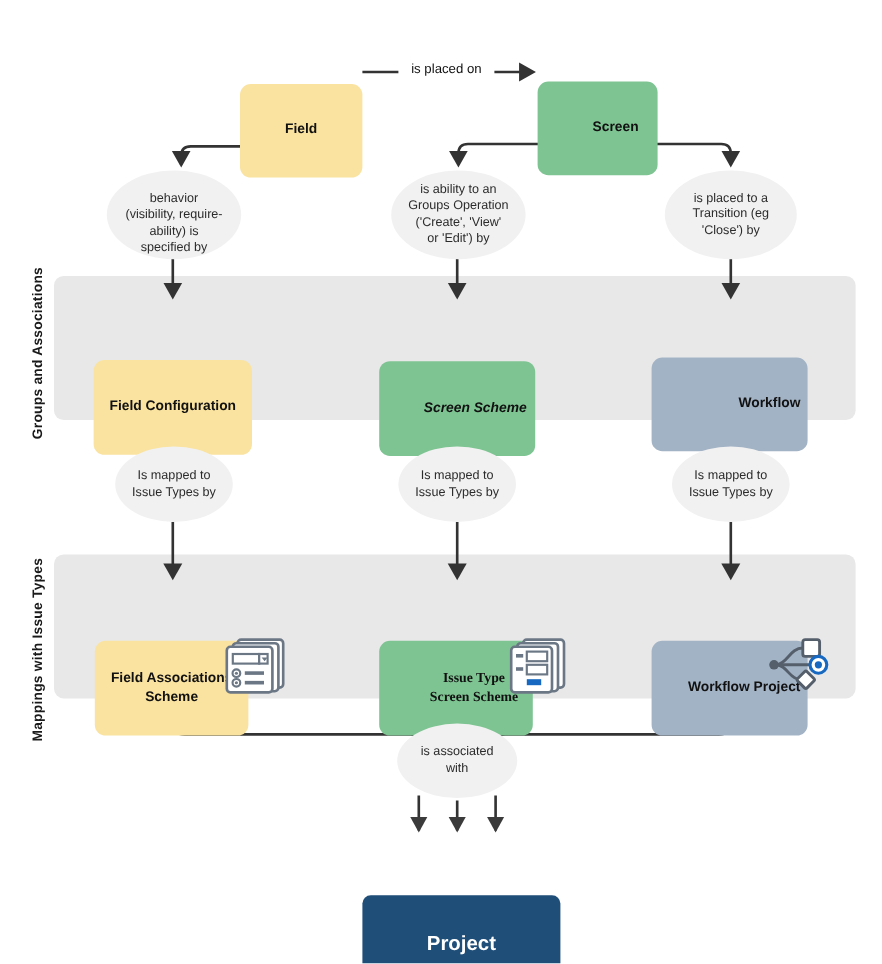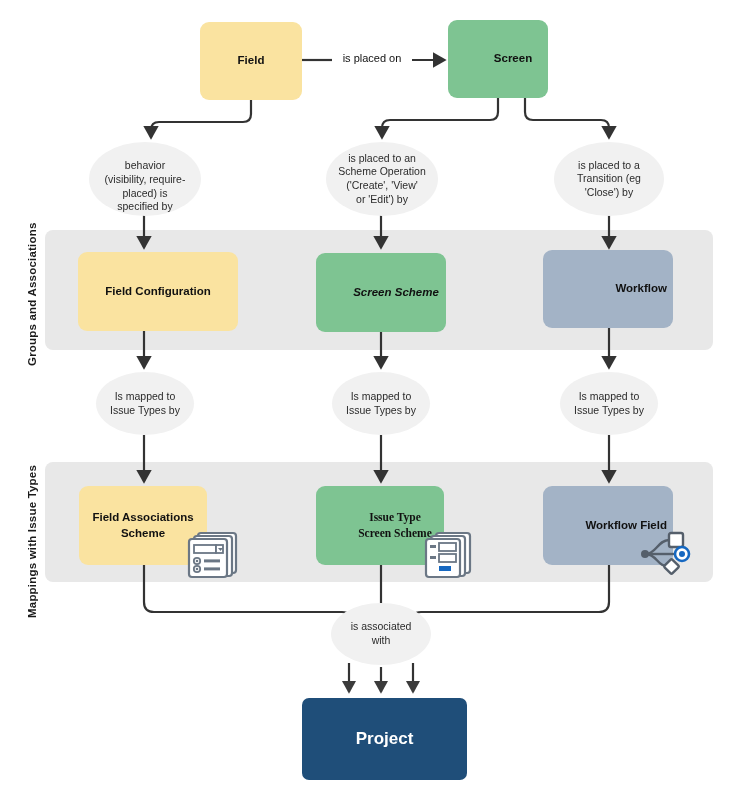--- a/index.html
+++ b/index.html
@@ -5,21 +5,21 @@
   html,body{margin:0;padding:0;background:#ffffff;}
   body{font-family:"Liberation Sans", sans-serif;}
   #stage{position:relative;width:735px;height:803px;background:#ffffff;overflow:hidden;}
   svg.layer{position:absolute;left:0;top:0;width:735px;height:803px;}
   .band{position:absolute;background:#e8e8e8;border-radius:8px;}
   .vlabel{position:absolute;font-size:11.5px;font-weight:bold;color:#1a1a1a;
           writing-mode:vertical-rl;transform:rotate(180deg);white-space:nowrap;
           letter-spacing:.2px;}
   .node{position:absolute;border-radius:9px;display:flex;align-items:center;
         justify-content:center;text-align:center;box-sizing:border-box;
-        font-size:11.5px;font-weight:bold;color:#111;line-height:1.32;padding:4px 6px;}
+        font-size:11.5px;font-weight:bold;color:#111;line-height:1.32;padding:4px 6px;margin-top:48px;}
   .node.yellow{background:#fae3a0;}
   .node.green{background:#7ec492;padding-left:36px;}
   .node.blue{background:#a3b3c6;justify-content:flex-end;}
   .node.project{background:#1f4e79;color:#ffffff;font-size:17px;border-radius:7px;}
   .ell{position:absolute;background:#f1f1f1;border-radius:50%;display:flex;
        align-items:center;justify-content:center;text-align:center;
        font-size:10.5px;color:#2b2b2b;line-height:1.3;box-sizing:border-box;padding:2px 4px;}
   .icon{position:absolute;}
 </style>
 </head>
@@ -82,43 +82,43 @@
     <span>Field</span>
   </div>
   <div class="node green" style="left:448px;top:20px;width:100px;height:78px;">
     <span>Screen</span>
   </div>
 
   <div class="ell" style="left:89px;top:142px;width:112px;height:74px;align-items:flex-end;">
     <span>
       <span>behavior</span><br>
       <span>(visibility, require-</span><br>
-      <span>placed) is</span><br>
+      <span>ability) is</span><br>
       <span>specified by</span>
     </span>
   </div>
 
   <div class="ell" style="left:326px;top:142px;width:112px;height:74px;">
     <span>
-      <span>is placed to an</span><br>
-      <span>Scheme Operation</span><br>
+      <span>is ability to an</span><br>
+      <span>Groups Operation</span><br>
       <span>('Create', 'View'</span><br>
       <span>or 'Edit') by</span>
     </span>
   </div>
 
   <div class="ell" style="left:554px;top:142px;width:110px;height:74px;">
     <span>
       <span>is placed to a</span><br>
       <span>Transition (eg</span><br>
       <span>'Close') by</span>
     </span>
   </div>
 
-  <div class="node yellow" style="left:78px;top:252px;width:160px;height:79px;">
+  <div class="node yellow" style="left:78px;top:252px;width:132px;height:79px;">
     <span>Field Configuration</span>
   </div>
   <div class="node green" style="left:316px;top:253px;width:130px;height:79px;font-style:italic;">
     <span>Screen Scheme</span>
   </div>
   <div class="node blue" style="left:543px;top:250px;width:130px;height:78px;">
     <span>Workflow</span>
   </div>
 
   <div class="ell" style="left:96px;top:372px;width:98px;height:63px;">
@@ -140,21 +140,21 @@
     </span>
   </div>
 
   <div class="node yellow" style="left:79px;top:486px;width:128px;height:79px;">
     <span>Field Associations Scheme</span>
   </div>
   <div class="node green" style="left:316px;top:486px;width:128px;height:79px;font-family:Liberation Serif, serif;">
     <span>Issue Type Screen Scheme</span>
   </div>
   <div class="node blue" style="left:543px;top:486px;width:130px;height:79px;">
-    <span>Workflow Field</span>
+    <span>Workflow Project</span>
   </div>
 
   <svg class="icon" style="left:186px;top:530px;" width="56" height="50" viewBox="0 0 56 50">
     <g fill="#ffffff" stroke="#6b7785" stroke-width="2.2">
       <rect x="12" y="3" width="38" height="40" rx="3"></rect>
       <rect x="8" y="6" width="38" height="40" rx="3"></rect>
       <rect x="3" y="9" width="38" height="38" rx="3"></rect>
     </g>
     <rect x="8" y="15" width="22" height="8" fill="#ffffff" stroke="#6b7785" stroke-width="1.8"></rect>
     <rect x="30" y="15" width="7" height="8" fill="#ffffff" stroke="#6b7785" stroke-width="1.8"></rect>

